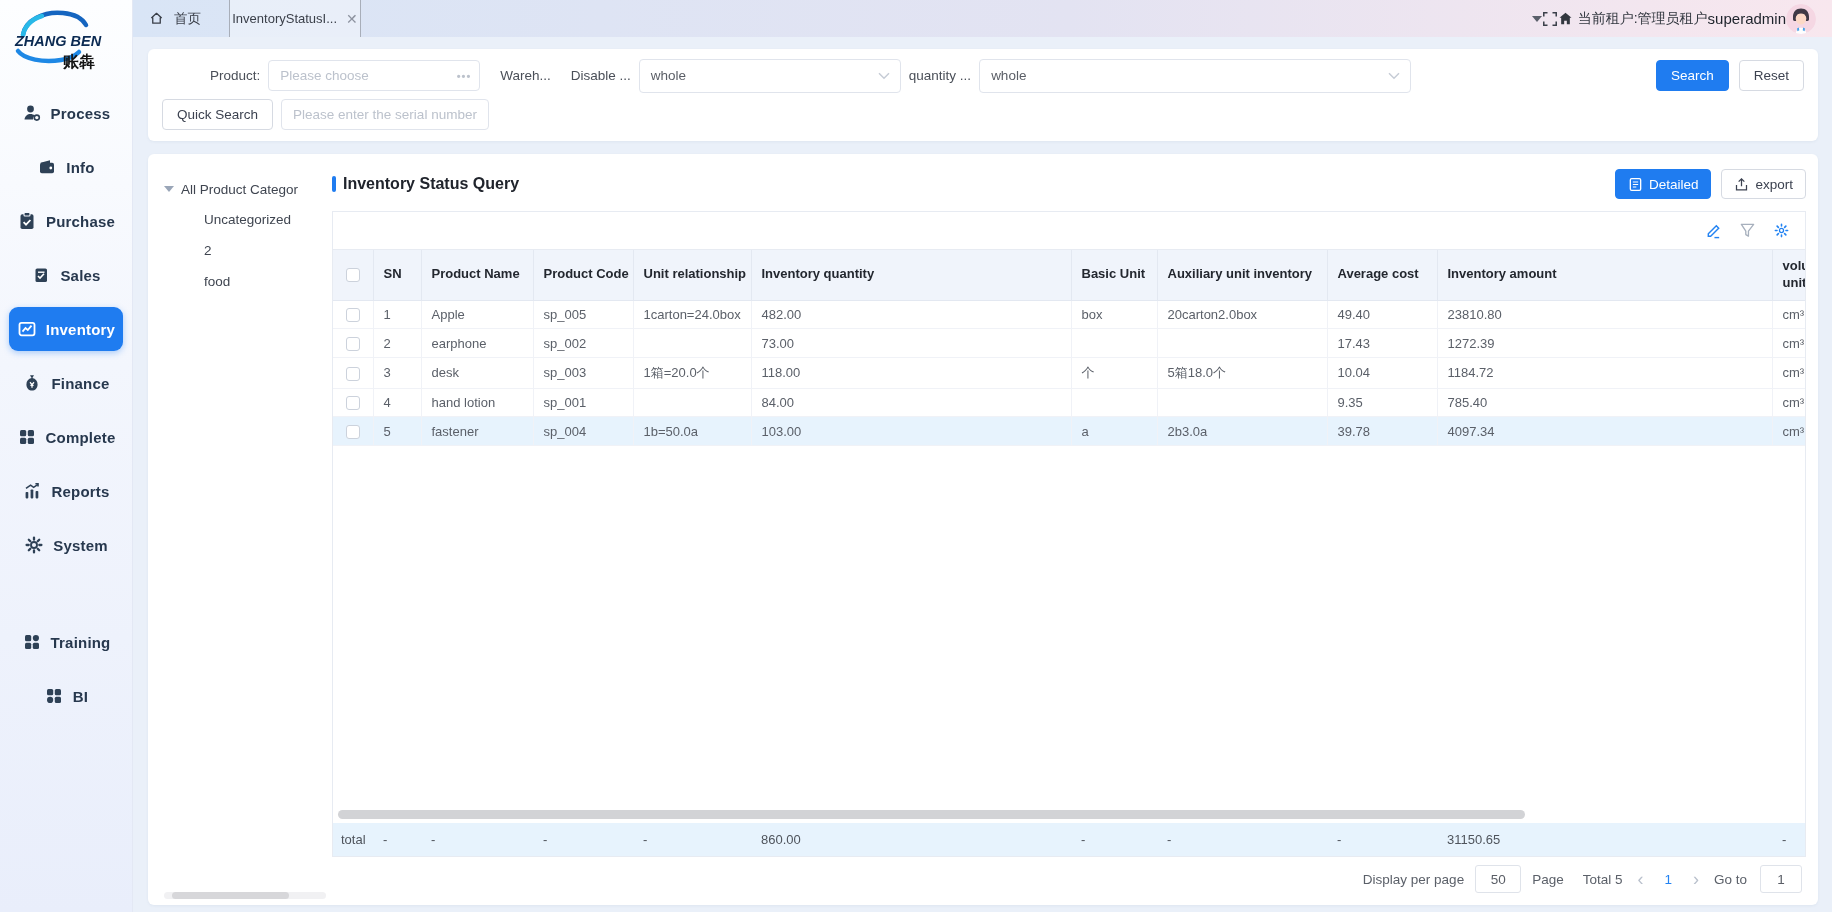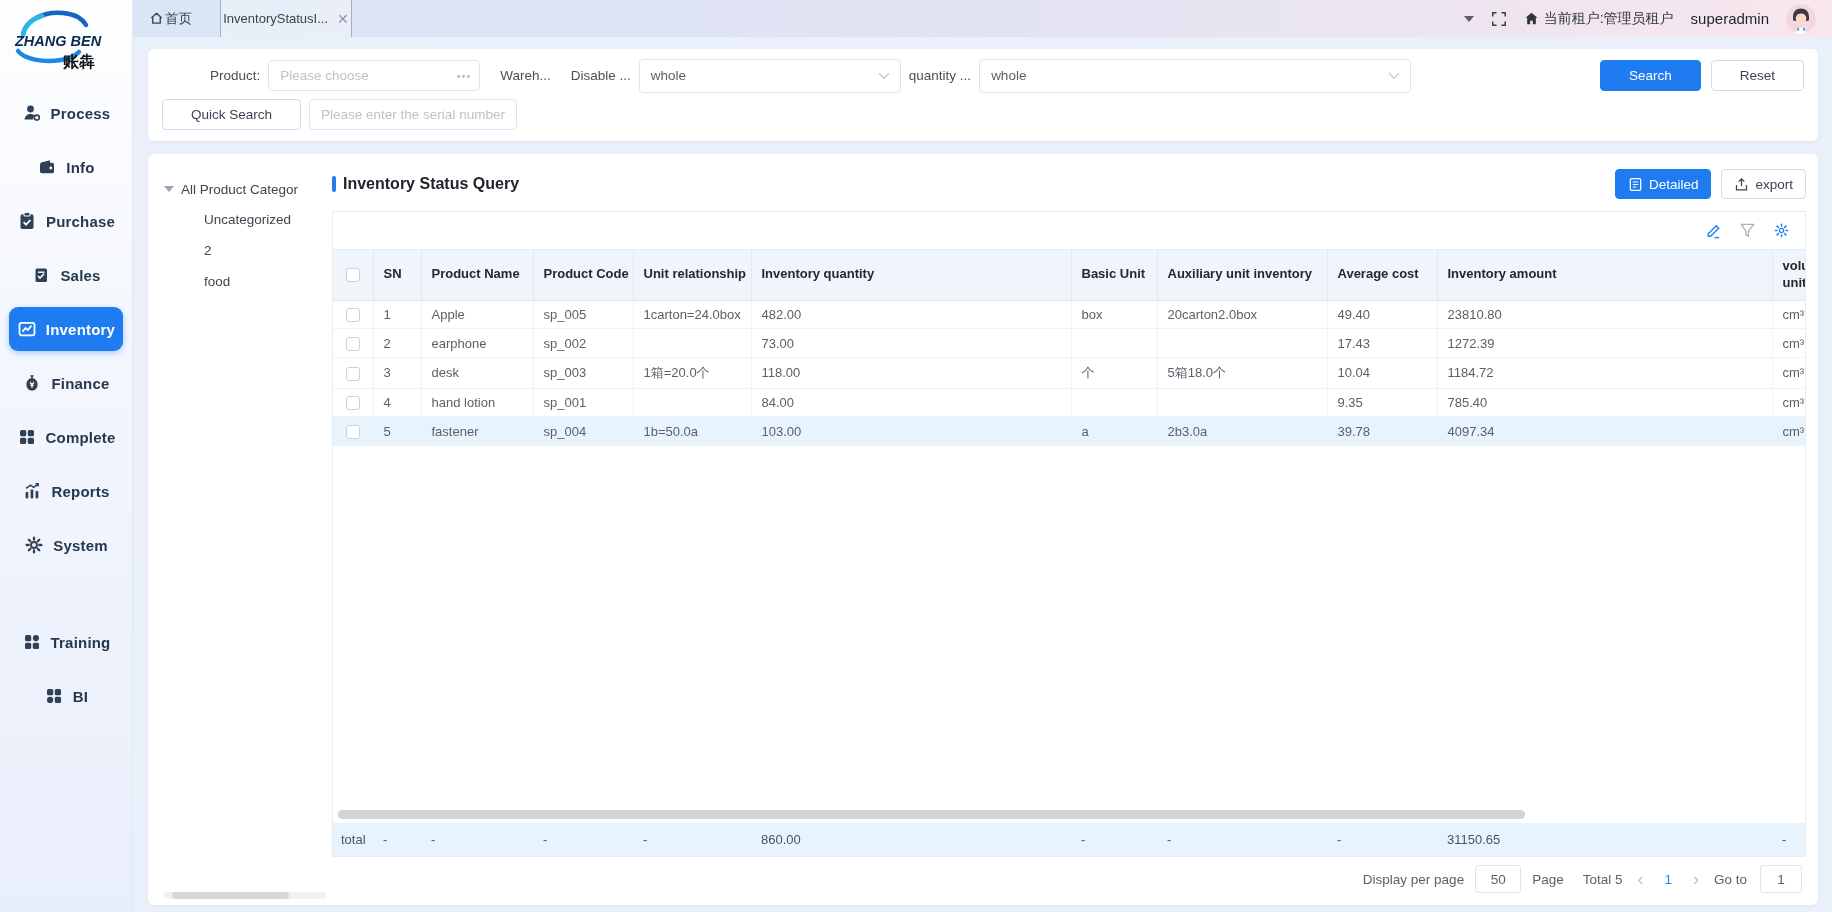--- a/index.html
+++ b/index.html
@@ -13,44 +13,44 @@
   .menu-item{height:44px;margin:5px 9px;border-radius:9px;display:flex;align-items:center;justify-content:center;gap:9px;cursor:pointer}
   .menu-item .mi-label{font-size:15px;font-weight:bold;color:#27384e;letter-spacing:.2px}
   .menu-item.active{background:#1f7cf0;box-shadow:0 2px 6px rgba(31,124,240,.35)}
   .menu-item.active .mi-label{color:#fff}
   .menu-item.gap-before{margin-top:48px}
   .mi-icon{width:20px;height:20px;flex-shrink:0}
 
   
   .main-col{flex:1;display:flex;flex-direction:column;min-width:0}
   .topbar{height:37px;flex-shrink:0;display:flex;align-items:center;background:linear-gradient(90deg,#d9e5f6 0%,#e3e3f2 55%,#f8e7ee 100%)}
-  .home-tab{display:flex;align-items:center;gap:1px;padding:0 14px 0 16px;font-size:13.5px;color:#3a3f49;cursor:pointer}
+  .home-tab{display:flex;align-items:center;gap:10px;padding:0 14px 0 16px;font-size:13.5px;color:#3a3f49;cursor:pointer}
   .tab-active{height:100%;width:132px;margin-left:14px;display:flex;align-items:center;justify-content:center;gap:9px;background:rgba(255,255,255,.38);border-left:1px solid #a8aeb9;border-right:1px solid #a8aeb9;font-size:13px;color:#3a3f49;cursor:pointer}
   .tab-close{color:#8d93a0;font-size:14px;line-height:1;cursor:pointer}
-  .topbar-right{margin-left:auto;display:flex;align-items:center;gap:17px;padding-right:16px}
+  .topbar-right{margin-left:auto;display:flex;align-items:center;padding-right:16px}
   .caret-down{width:0;height:0;border-left:5px solid transparent;border-right:5px solid transparent;border-top:6px solid #5a5f6a;cursor:pointer}
   .tenant{display:flex;align-items:center;gap:5px;font-size:14px;color:#32373f}
   .username{font-size:15px;color:#1d232b;cursor:pointer}
   .avatar{width:30px;height:30px;border-radius:50%;overflow:hidden;cursor:pointer;flex-shrink:0}
 
   
   .content{flex:1;display:flex;flex-direction:column;padding:12px 14px 7px 15px;gap:13px;min-height:0}
   .card{background:#fff;border-radius:6px;box-shadow:0 1px 3px rgba(40,60,110,.06)}
 
   
   .filter-card{padding:10px 14px;flex-shrink:0}
   .f-row{display:flex;align-items:center;gap:8px;height:33px}
   .f-row + .f-row{margin-top:6px}
   .f-label{font-size:13.5px;color:#4a4f58;white-space:nowrap}
   .inp-wrap{position:relative;display:flex;align-items:center}
   input.inp{height:31px;border:1px solid #e0e4ec;border-radius:4px;padding:0 26px 0 11px;font-size:13.5px;color:#5a5e66;outline:none;font-family:inherit}
   input.inp::placeholder{color:#bcc2cc}
   .inp-suffix{position:absolute;right:9px;color:#bcc2cc;font-size:14px;letter-spacing:1px;display:flex;align-items:center}
   .sel{height:34px;border:1px solid #e0e4ec;border-radius:4px;display:flex;align-items:center;justify-content:space-between;padding:0 10px 0 11px;font-size:13.5px;color:#5a5e66;background:#fff;cursor:pointer}
-  .btn{height:31px;border-radius:4px;font-size:13.5px;display:inline-flex;align-items:center;justify-content:center;cursor:pointer;padding:0 28px;white-space:nowrap}
+  .btn{height:31px;border-radius:4px;font-size:13.5px;display:inline-flex;align-items:center;justify-content:center;cursor:pointer;padding:0 14px;white-space:nowrap}
   .btn-primary{background:#1f7cf0;color:#fff;border:1px solid #1f7cf0}
   .btn-plain{background:#fff;color:#3c4250;border:1px solid #d6dae2}
   .f-actions{margin-left:auto;display:flex;gap:10px}
 
   
   .main-card{flex:1;display:flex;min-height:0;padding:12px 12px 4px 12px}
   .tree-panel{width:172px;flex-shrink:0;display:flex;flex-direction:column;padding:8px 6px 2px 4px}
   .tree-root{display:flex;align-items:center;gap:7px;height:30px;font-size:13.5px;color:#3f4550;white-space:nowrap;overflow:hidden;cursor:pointer}
   .tree-caret{width:0;height:0;border-left:5px solid transparent;border-right:5px solid transparent;border-top:6px solid #9aa6b8;flex-shrink:0}
   .tree-child{height:31px;display:flex;align-items:center;padding-left:40px;font-size:13.5px;color:#3f4550;cursor:pointer;white-space:nowrap}

